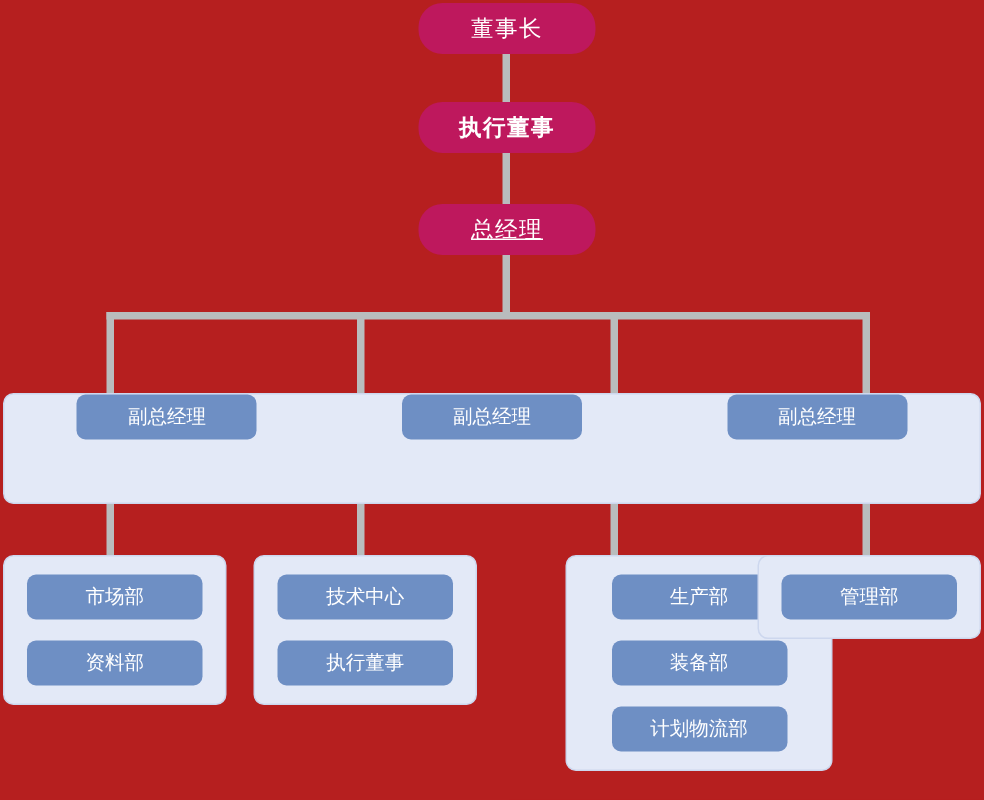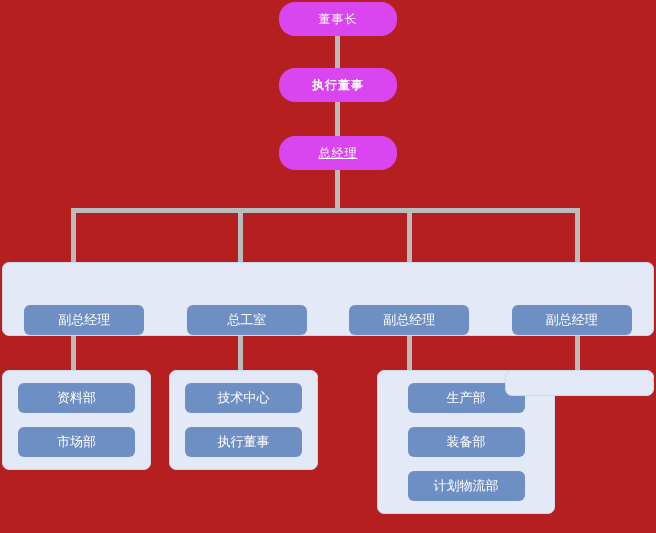--- a/index.html
+++ b/index.html
@@ -28,24 +28,24 @@
   }
   .line-v { width: 5px; }
   .line-h { height: 5px; }
 
   
   .exec-node {
     position: absolute;
     width: 118px;
     height: 34px;
     left: 279px;
-    background: #d946ef;
+    background: #be185d;
     border-radius: 16px;
     color: #ffffff;
-    font-size: 12px;
+    font-size: 15px;
     letter-spacing: 1px;
     display: flex;
     align-items: center;
     justify-content: center;
     box-sizing: border-box;
     z-index: 3;
   }
   #exec-0 { top: 2px; }
   #exec-1 { top: 68px; font-weight: bold; }
   #exec-2 { top: 136px; text-decoration: underline; }
@@ -60,21 +60,21 @@
     z-index: 2;
   }
 
   
   #managers-panel {
     left: 2px;
     top: 262px;
     width: 652px;
     height: 74px;
     display: flex;
-    align-items: flex-end;
+    align-items: flex-start;
   }
   .manager-slot {
     flex: 1 1 0;
     display: flex;
     align-items: center;
     justify-content: center;
   }
 
   
   .dept-panel {
@@ -132,46 +132,41 @@
   <div class="line line-v" style="left:575px; top:208px; height:54px;"></div>
 
   <div id="managers-panel" class="panel">
     <div class="manager-slot">
       <div class="chip manager">
         <span>副总经理</span>
       </div>
     </div>
     <div class="manager-slot">
       <div class="chip manager">
-        <span>总工室</span>
-      </div>
-    </div>
-    <div class="manager-slot">
-      <div class="chip manager">
         <span>副总经理</span>
       </div>
     </div>
     <div class="manager-slot">
       <div class="chip manager">
         <span>副总经理</span>
       </div>
     </div>
   </div>
 
   <div class="line line-v" style="left:71px;  top:336px; height:34px;"></div>
   <div class="line line-v" style="left:238px; top:336px; height:34px;"></div>
   <div class="line line-v" style="left:407px; top:336px; height:34px;"></div>
   <div class="line line-v" style="left:575px; top:336px; height:34px;"></div>
 
   <div id="dept-panel-0" class="panel dept-panel">
     <div class="chip">
-      <span>资料部</span>
+      <span>市场部</span>
     </div>
     <div class="chip">
-      <span>市场部</span>
+      <span>资料部</span>
     </div>
   </div>
 
   <div id="dept-panel-1" class="panel dept-panel">
     <div class="chip">
       <span>技术中心</span>
     </div>
     <div class="chip">
       <span>执行董事</span>
     </div>
@@ -183,15 +178,18 @@
     </div>
     <div class="chip">
       <span>装备部</span>
     </div>
     <div class="chip">
       <span>计划物流部</span>
     </div>
   </div>
 
   <div id="dept-panel-3" class="panel dept-panel">
+    <div class="chip">
+      <span>管理部</span>
+    </div>
   </div>
 
 </div>
 
 </body></html>

